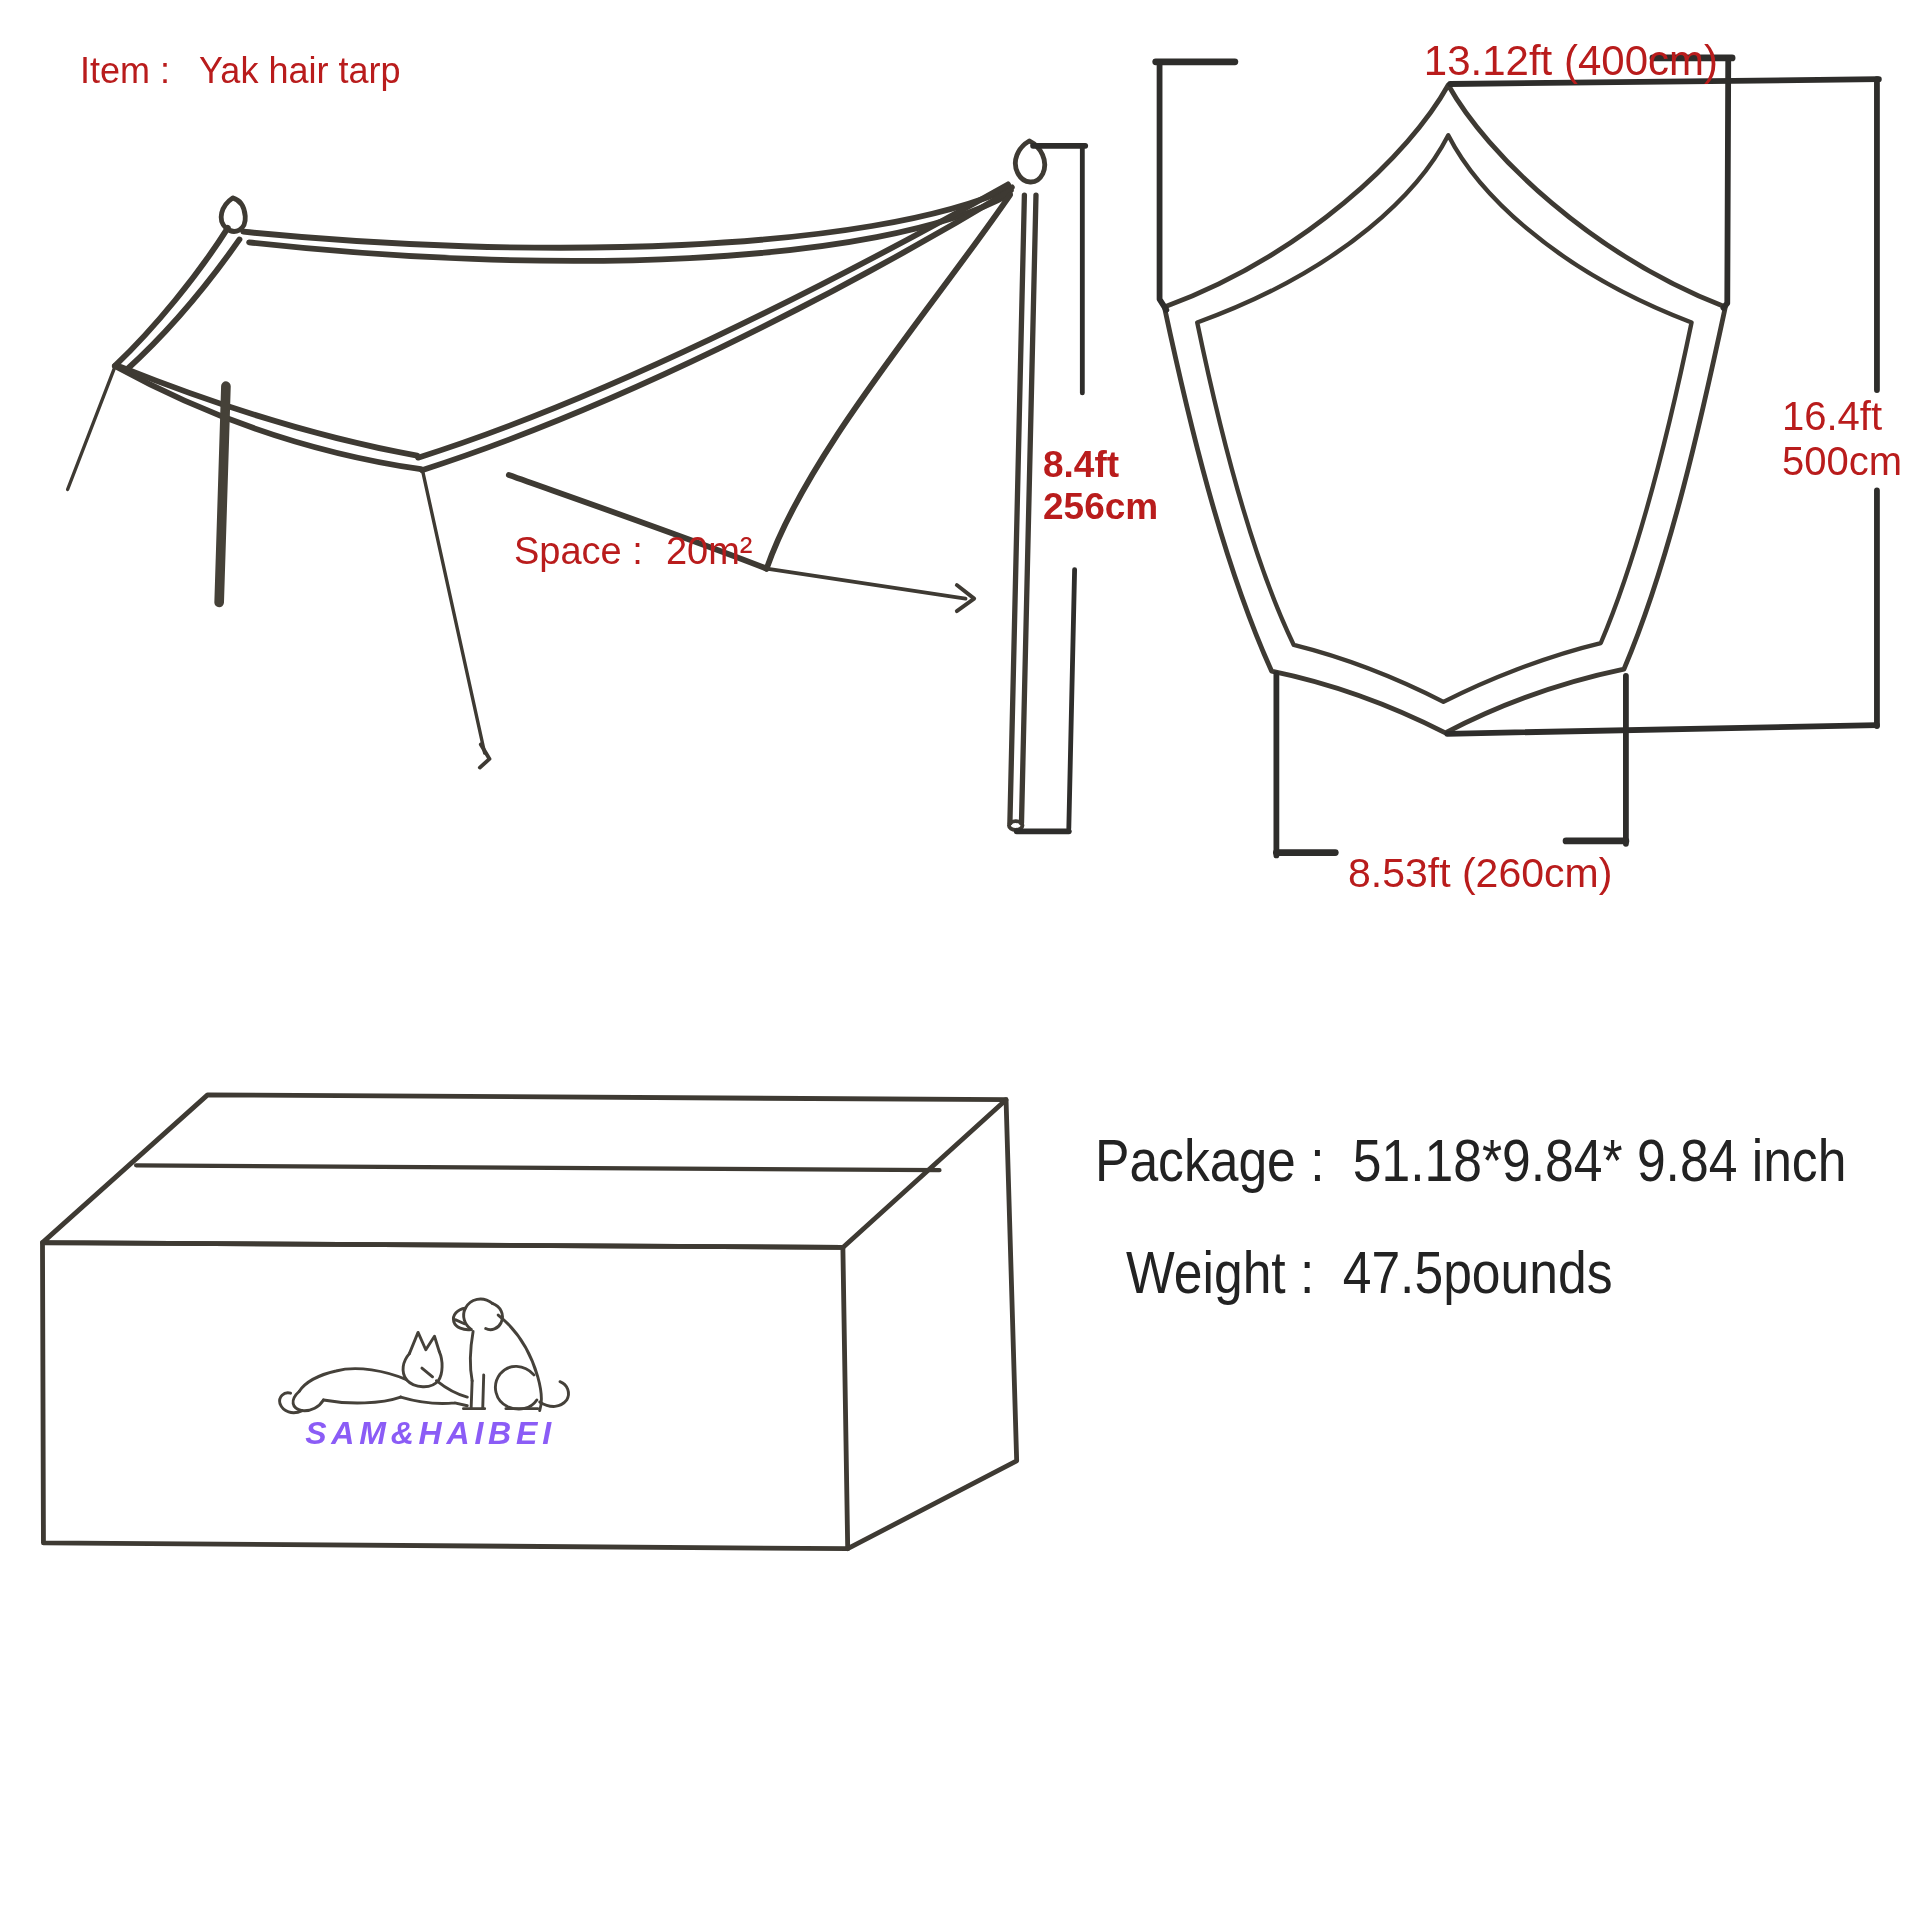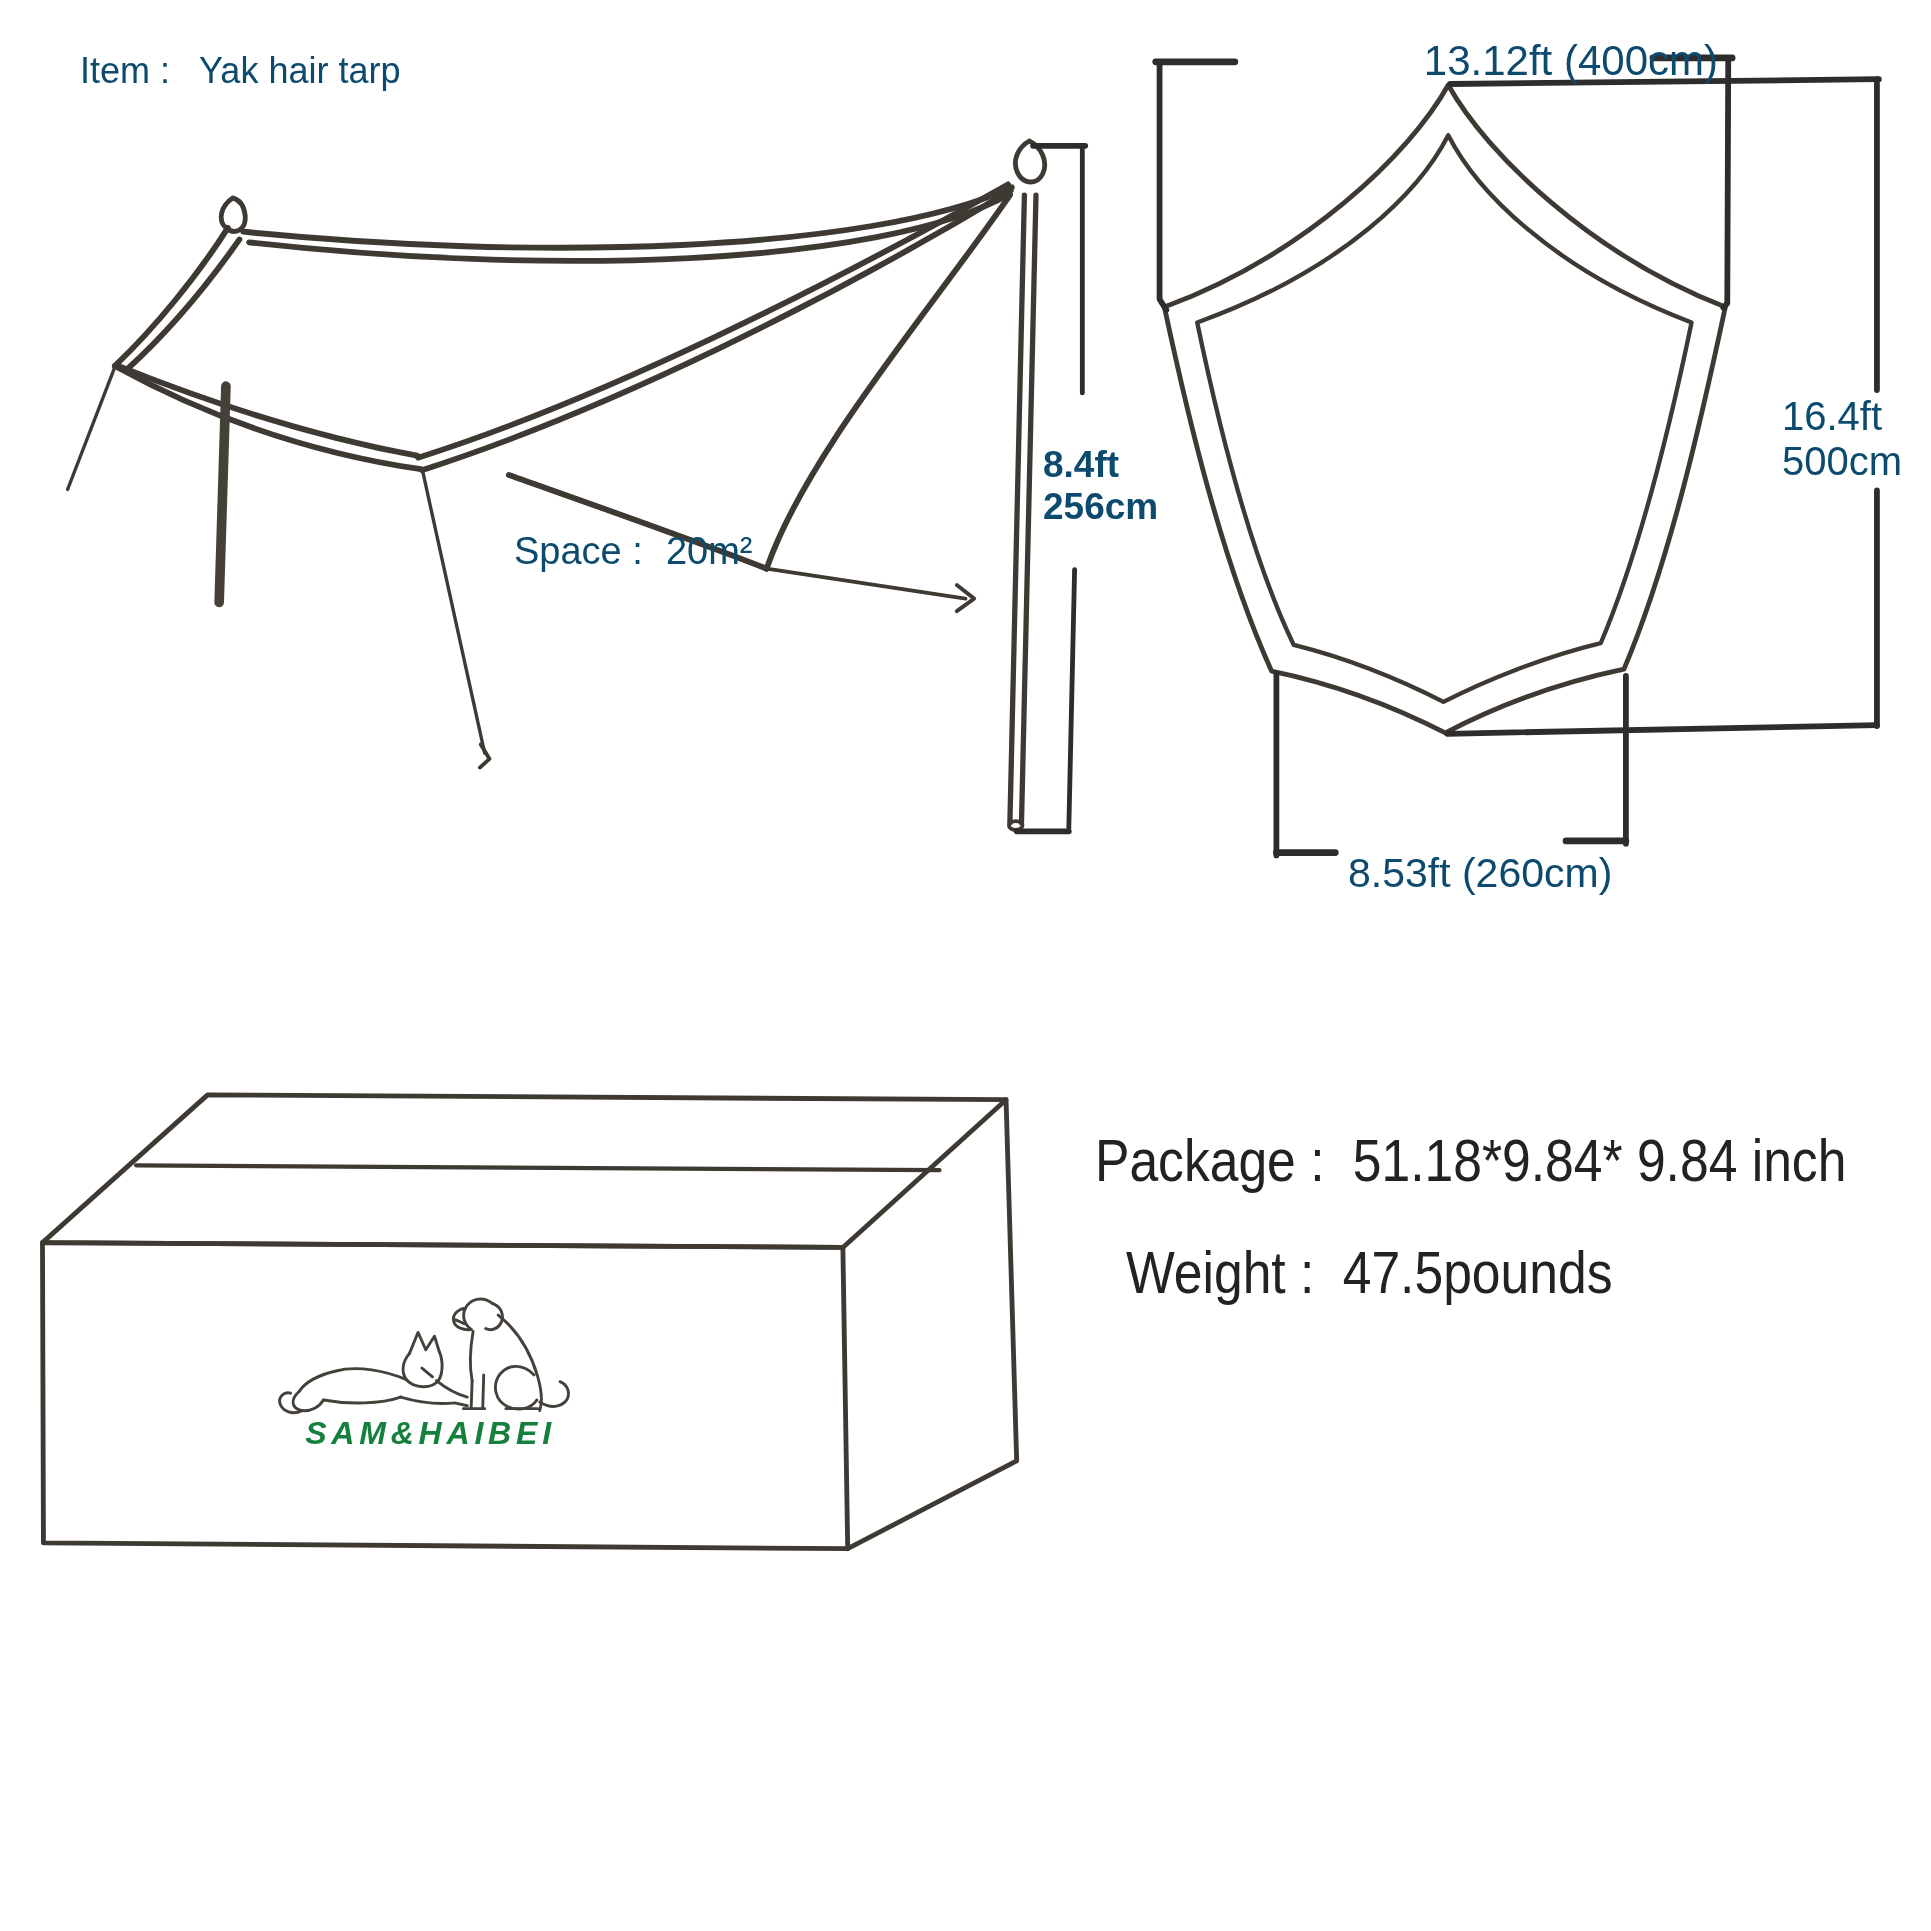--- a/index.html
+++ b/index.html
@@ -1,35 +1,35 @@
 <!DOCTYPE html>
 <html><head>
 <meta charset="utf-8">
 <style>
   html,body{margin:0;padding:0;background:#fff;}
   #canvas{position:relative;width:1931px;height:1931px;background:#ffffff;overflow:hidden;
           font-family:"Liberation Sans", sans-serif;color:#161616;}
   #art{position:absolute;left:0;top:0;}
-  .txt{position:absolute;white-space:nowrap;color:#0c4a6e;}
+  .txt{position:absolute;white-space:nowrap;color:#b91c1c;}
   .row{display:flex;align-items:baseline;}
   .item-row{left:80px;top:50px;font-size:36px;}
   .item-row .val{margin-left:29px;}
   .space-row{left:490px;top:530px;font-size:38px;margin-left:24px;}
   .space-row .val{margin-left:23px;}
   .pole-dim{left:1043px;top:444px;font-size:37px;line-height:42px;font-weight:bold;}
   .topw{left:1255px;top:37px;width:463px;text-align:right;font-size:42px;}
   .righth{left:1782px;top:394px;font-size:40px;line-height:45px;}
   .bottomw{left:1348px;top:850px;font-size:41px;}
   .big{font-size:60px;transform:scaleX(0.86);transform-origin:0 0;color:#222;}
   .pkg-row{left:1095px;top:1126px;}
   .pkg-row .val{margin-left:33px;}
   .wt-row{left:1126px;top:1238px;}
   .wt-row .val{margin-left:33px;}
   .brand{left:283px;top:1415px;width:295px;text-align:center;font-size:32px;font-weight:bold;
-         font-style:italic;letter-spacing:4.8px;color:#15803d;}
+         font-style:italic;letter-spacing:4.8px;color:#8b5cf6;}
   svg path, svg ellipse, svg line{vector-effect:none;}
 </style>
 </head>
 <body>
 
 <div id="canvas">
 
   <svg id="art" width="1931" height="1931" viewBox="0 0 2000 2000">
 
     <g fill="none" stroke="#3e3a33" stroke-width="6" stroke-linecap="round" stroke-linejoin="round">

